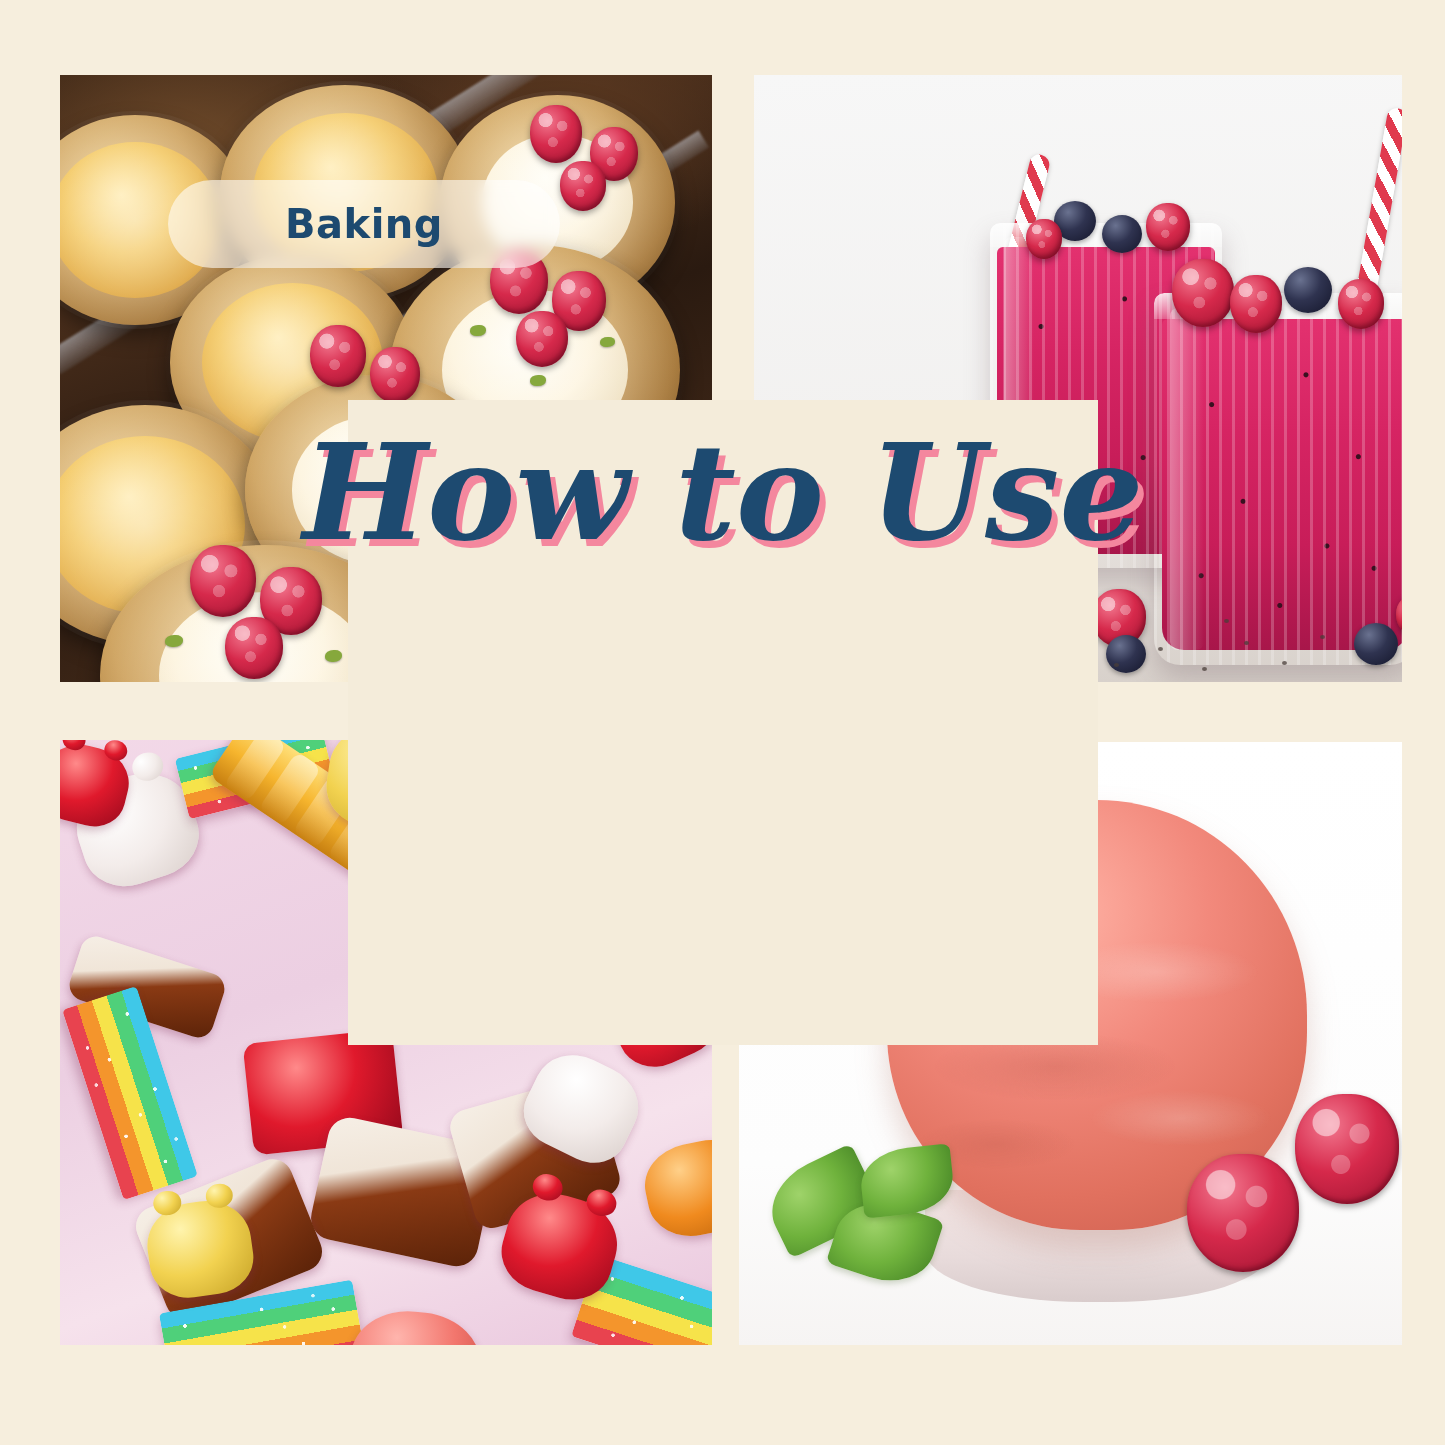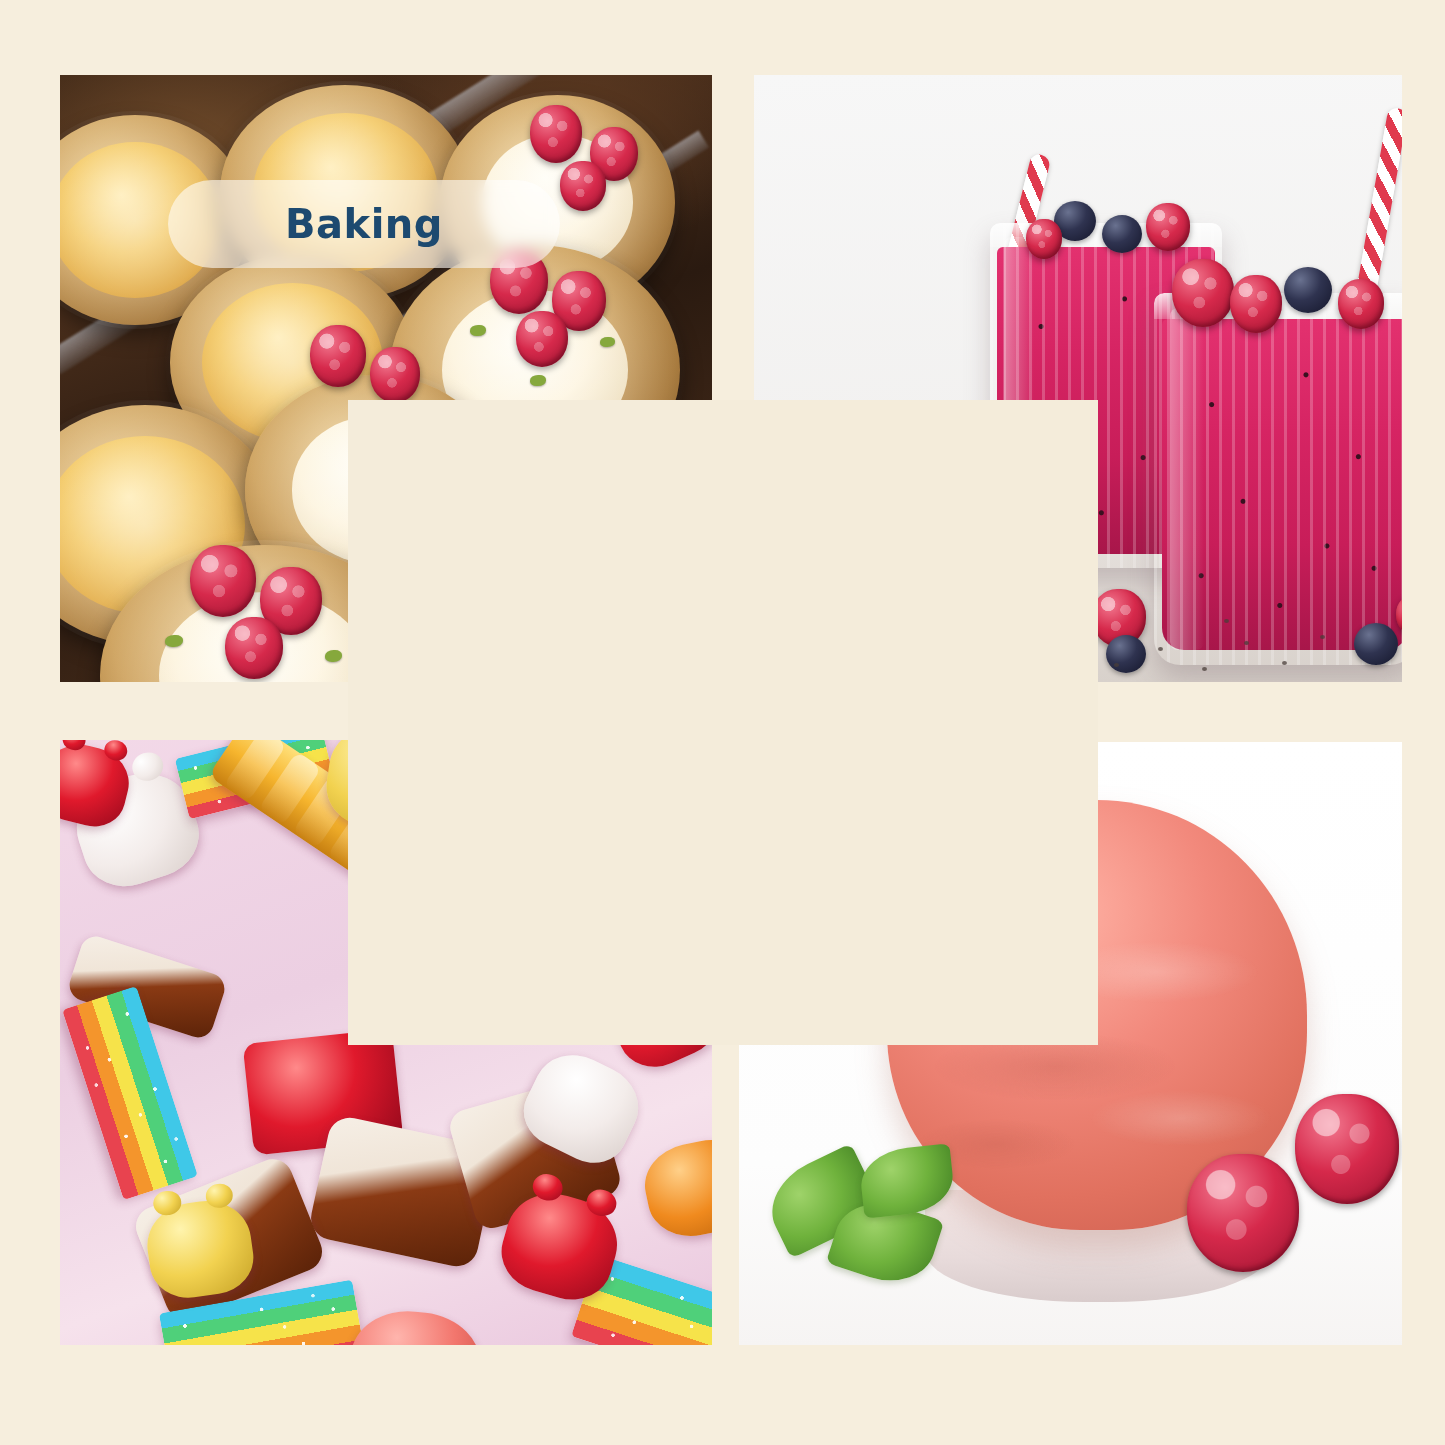--- a/index.html
+++ b/index.html
@@ -368,15 +368,16 @@
         <div class="leaf" style="left:66px;top:62px;width:100px;height:76px;transform:rotate(18deg);"></div>
         <div class="leaf" style="left:92px;top:6px;width:92px;height:66px;transform:rotate(-6deg);"></div>
       </div>
       <div class="rasp" style="left:448px;top:412px;width:112px;height:118px;"></div>
       <div class="rasp" style="left:556px;top:352px;width:104px;height:110px;"></div>
     </div>
 
   </div>
 
   <div id="howto-card">
+    <div id="howto-title">How to Use</div>
   </div>
 
 </div>
 
 </body></html>

